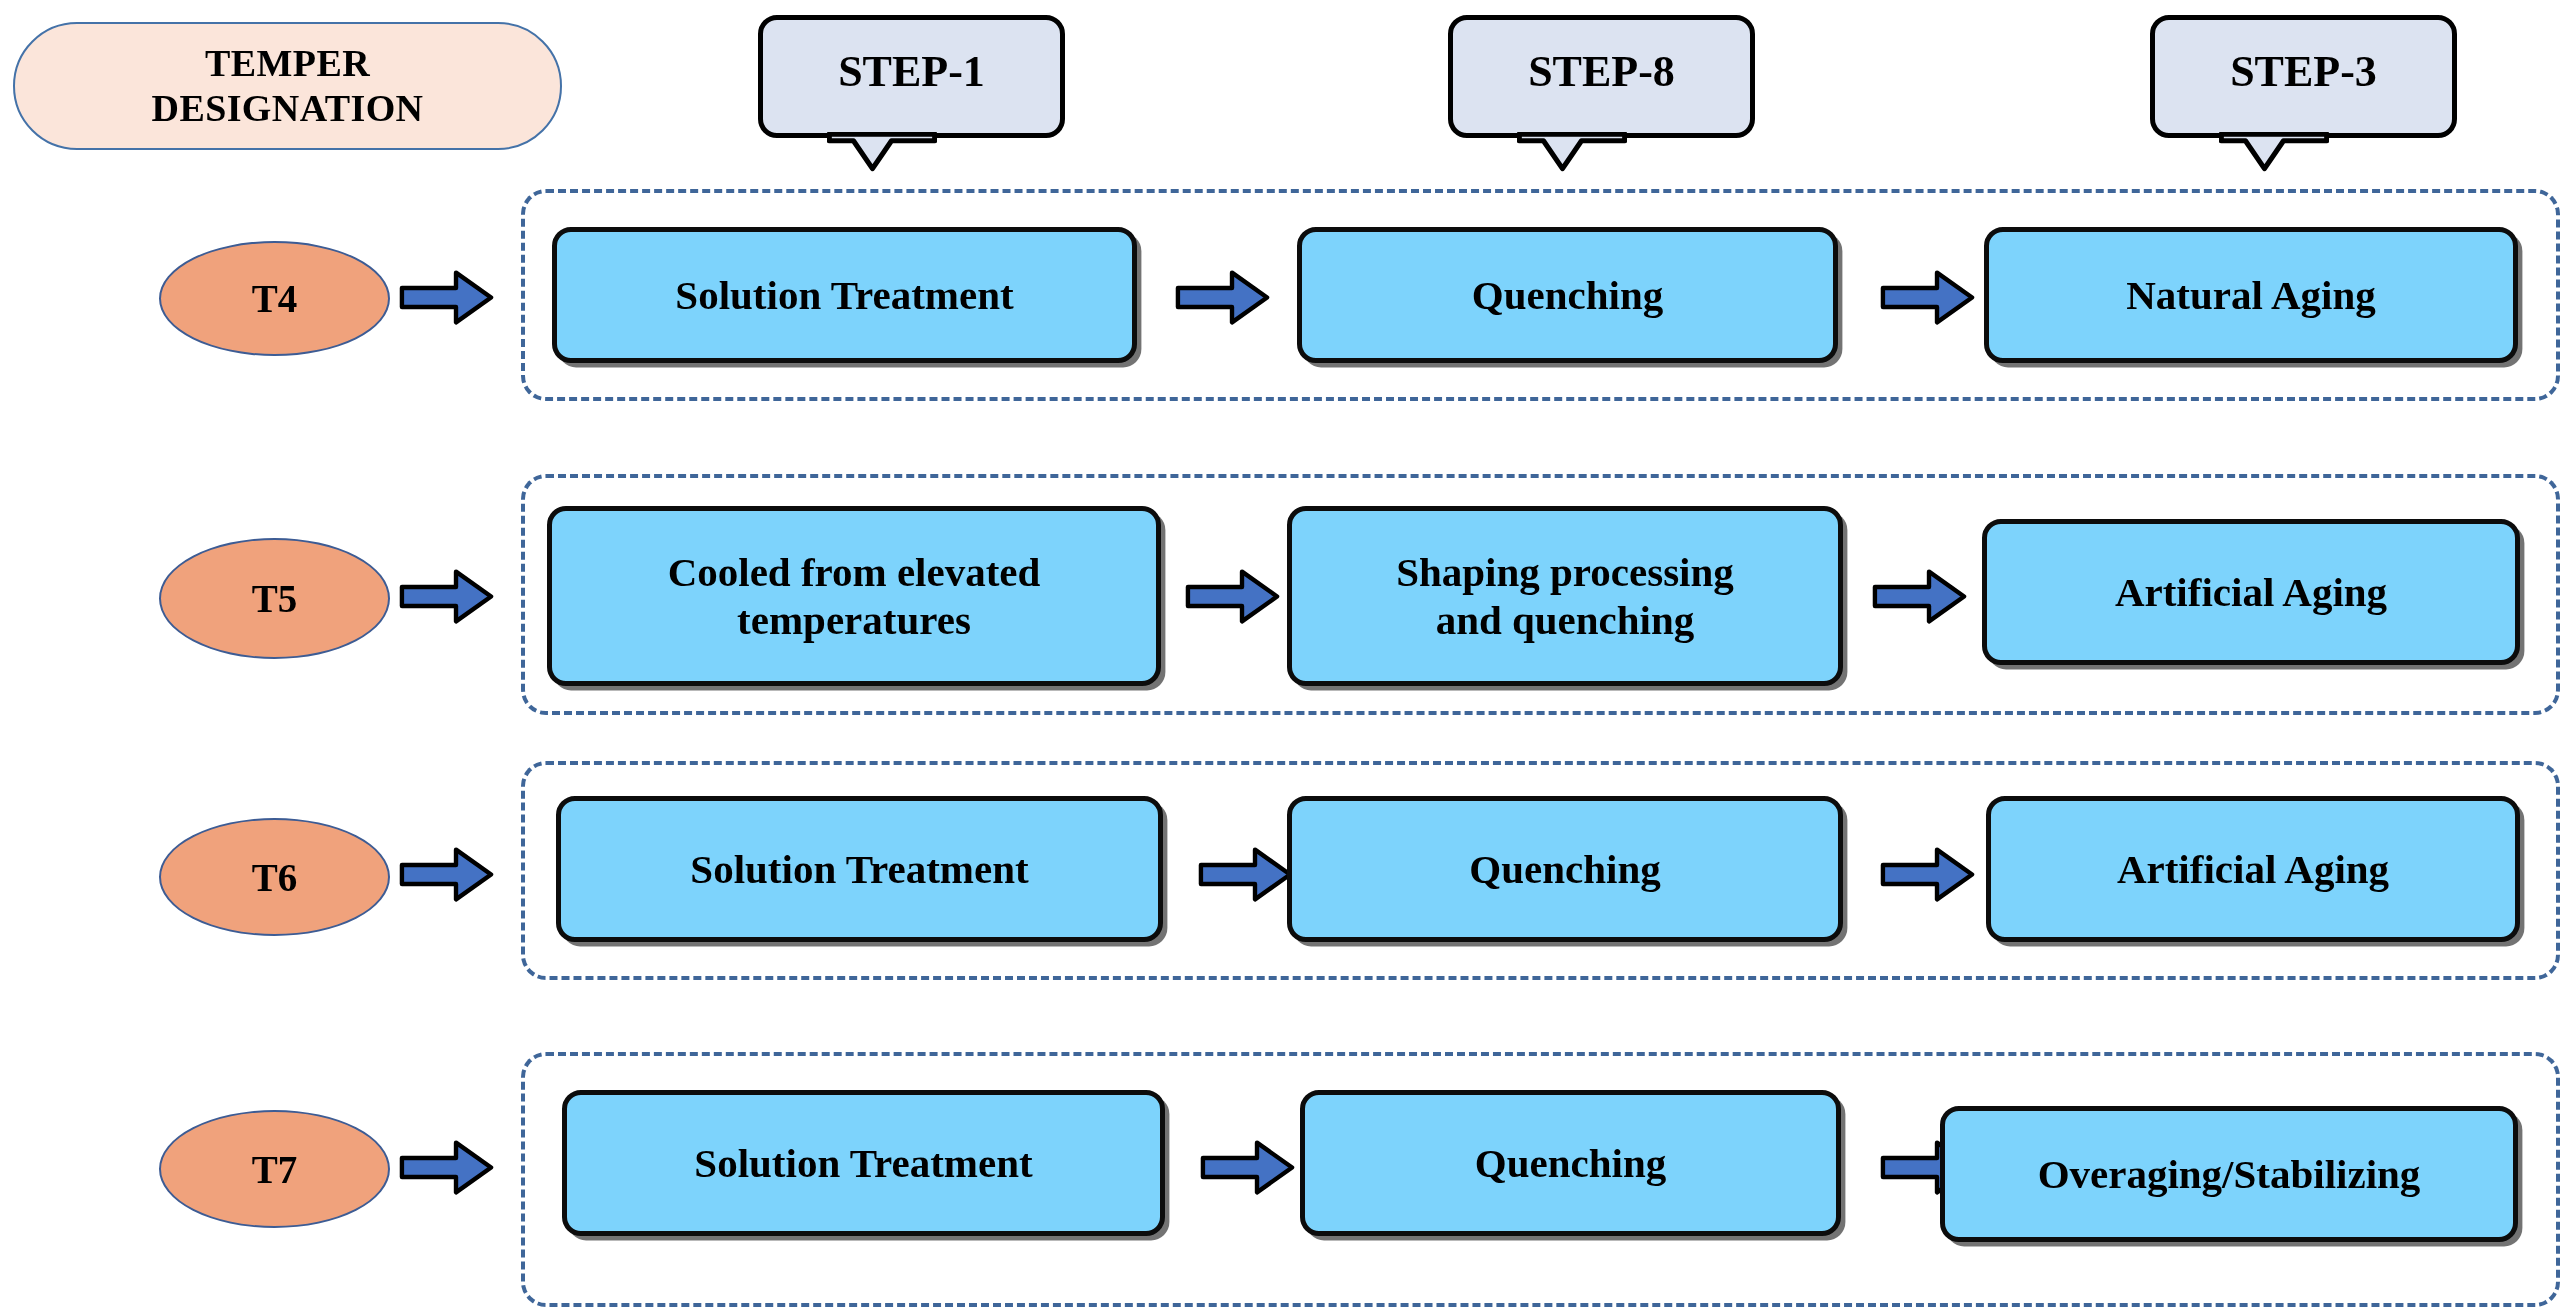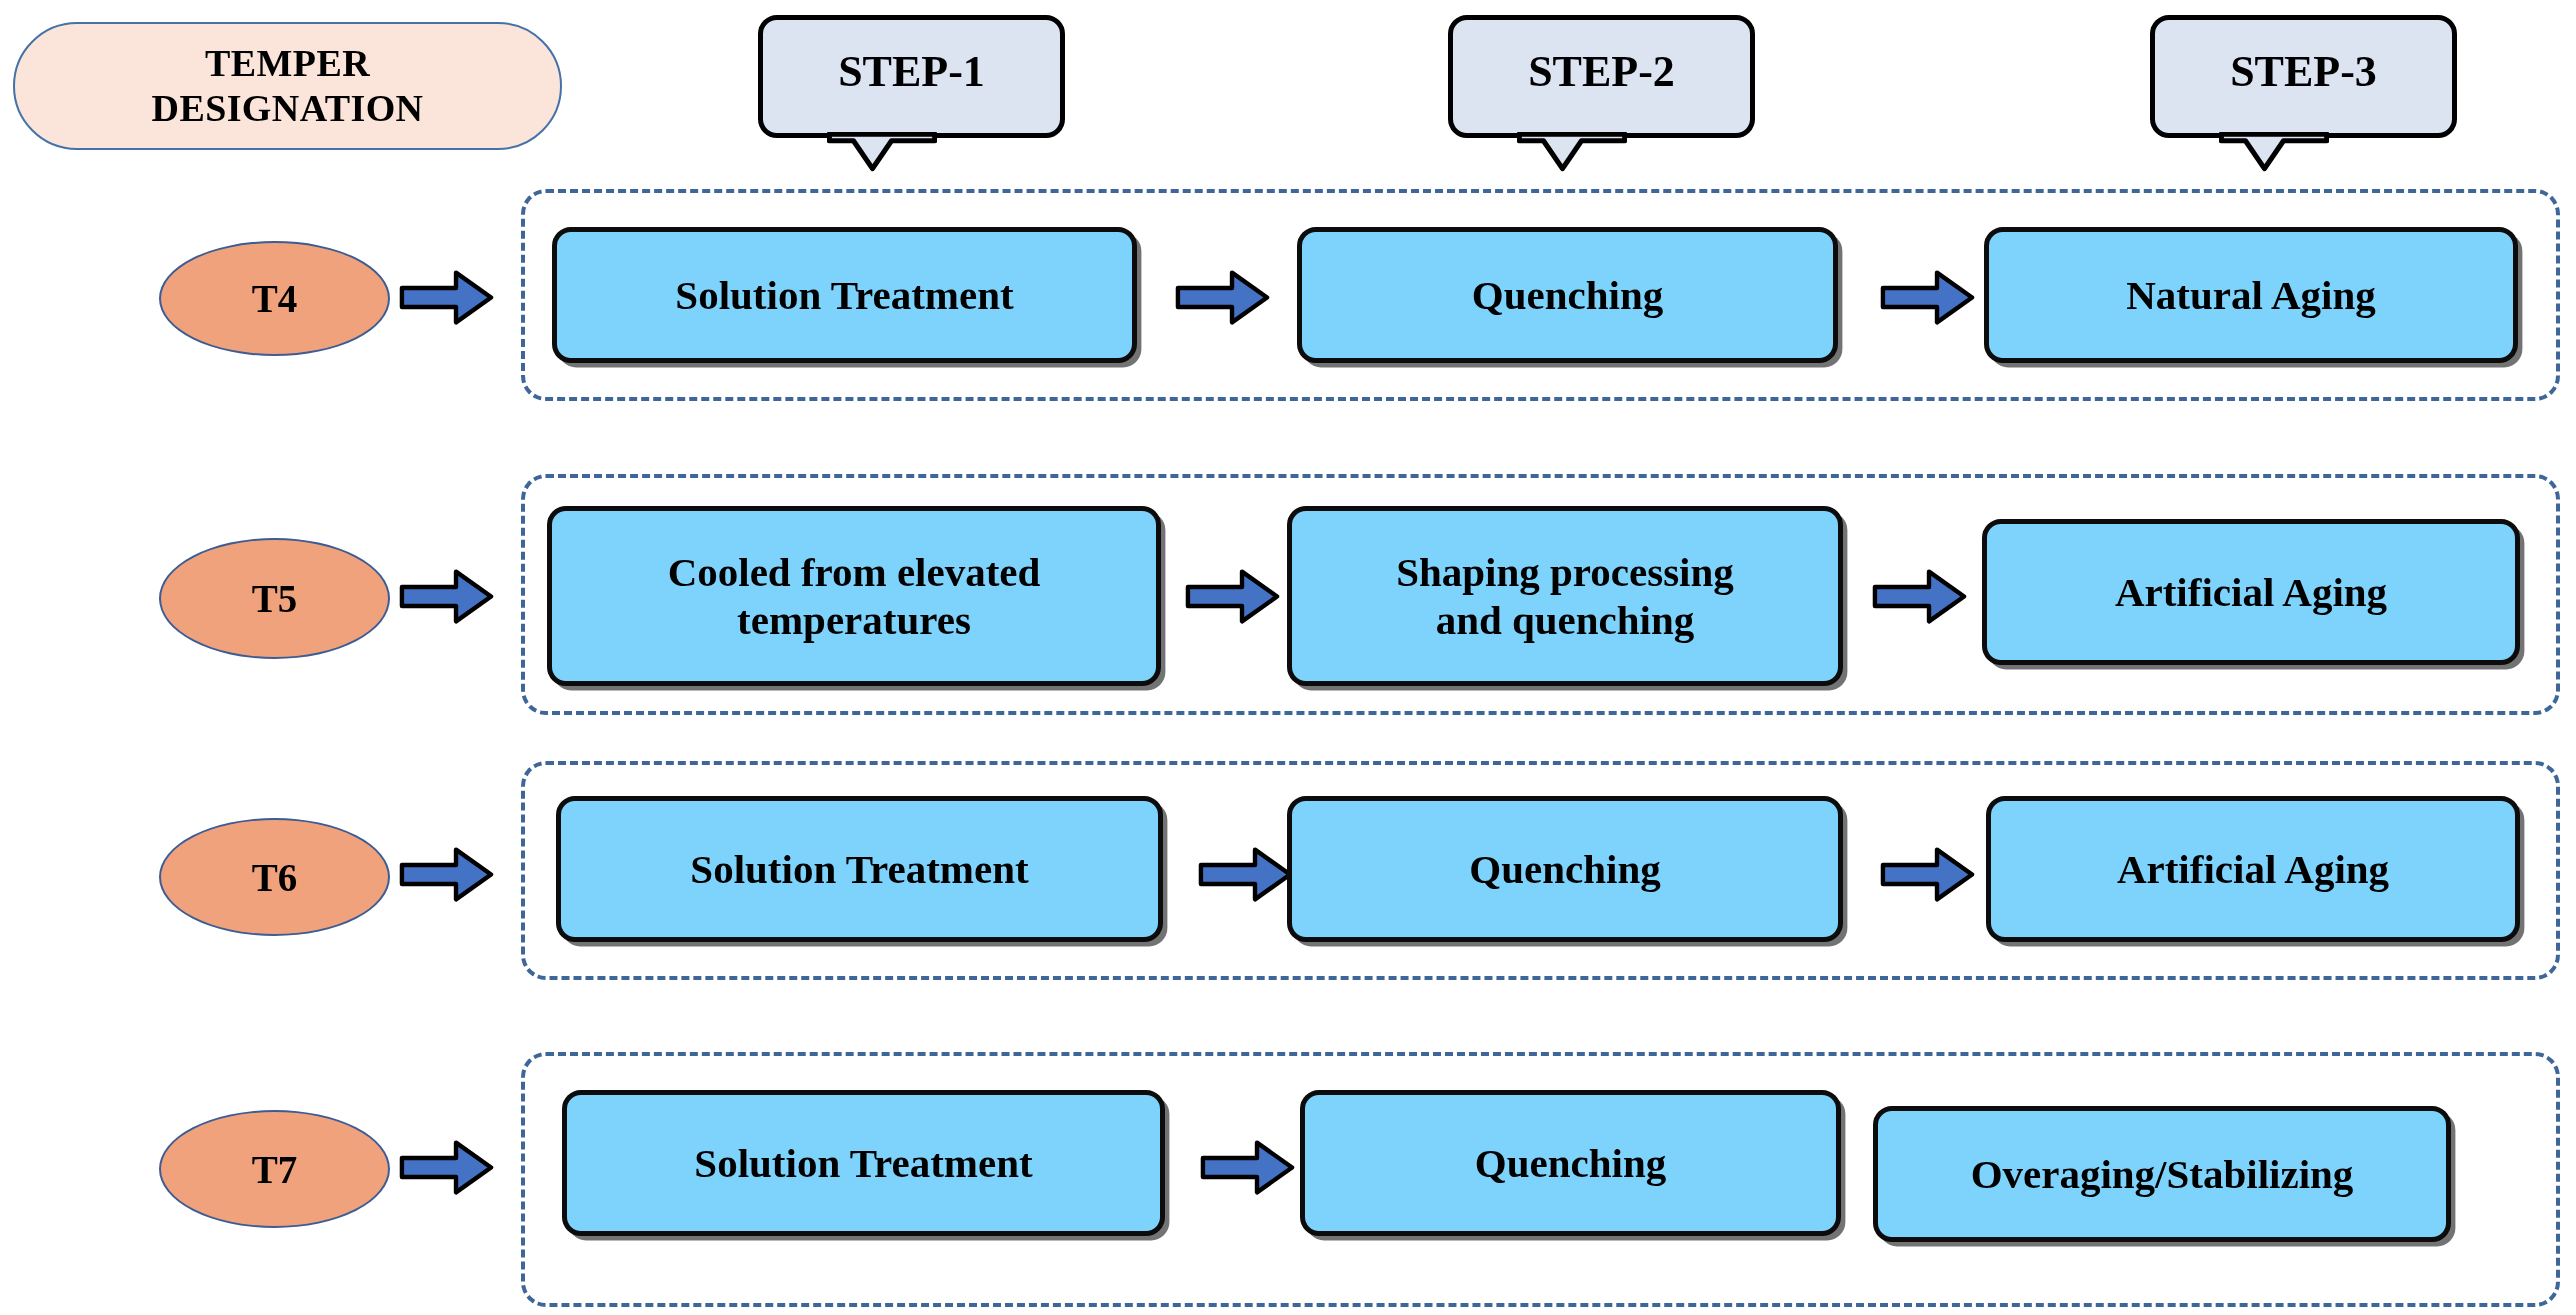--- a/index.html
+++ b/index.html
@@ -156,21 +156,21 @@
     </div>
     <div class="bubble-tail">
       <svg width="110" height="41" viewBox="0 0 150 56">
         <polygon points="3,3 147,3 147,12 88,12 62,50 36,12 3,12" fill="#DCE3F1" stroke="#000000" stroke-width="7" stroke-linejoin="round"></polygon>
       </svg>
     </div>
   </div>
 
   <div class="step-bubble" style="left:1448px;">
     <div class="bubble-body">
-      <span class="bubble-label">STEP-2</span>
+      <span class="bubble-label">STEP-8</span>
     </div>
     <div class="bubble-tail">
       <svg width="110" height="41" viewBox="0 0 150 56">
         <polygon points="3,3 147,3 147,12 88,12 62,50 36,12 3,12" fill="#DCE3F1" stroke="#000000" stroke-width="7" stroke-linejoin="round"></polygon>
       </svg>
     </div>
   </div>
 
   <div class="step-bubble" style="left:2150px;">
     <div class="bubble-body">
@@ -325,19 +325,19 @@
     <div class="proc-box" style="left:1300px; top:1090px; width:541px; height:146px;">
       <span class="proc-label">Quenching</span>
     </div>
 
     <div class="block-arrow" style="left:1880px; top:1139px;">
       <svg width="95" height="57" viewBox="0 0 130 78">
         <polygon points="4,26 78,26 78,5 126,39 78,73 78,52 4,52" fill="#4472C4" stroke="#000000" stroke-width="6" stroke-linejoin="round"></polygon>
       </svg>
     </div>
 
-    <div class="proc-box" style="left:1873px; top:1106px; width:578px; height:136px;">
+    <div class="proc-box" style="left:1940px; top:1106px; width:578px; height:136px;">
       <span class="proc-label">Overaging/Stabilizing</span>
     </div>
   </div>
 
 </div>
 
 
 </body></html>

